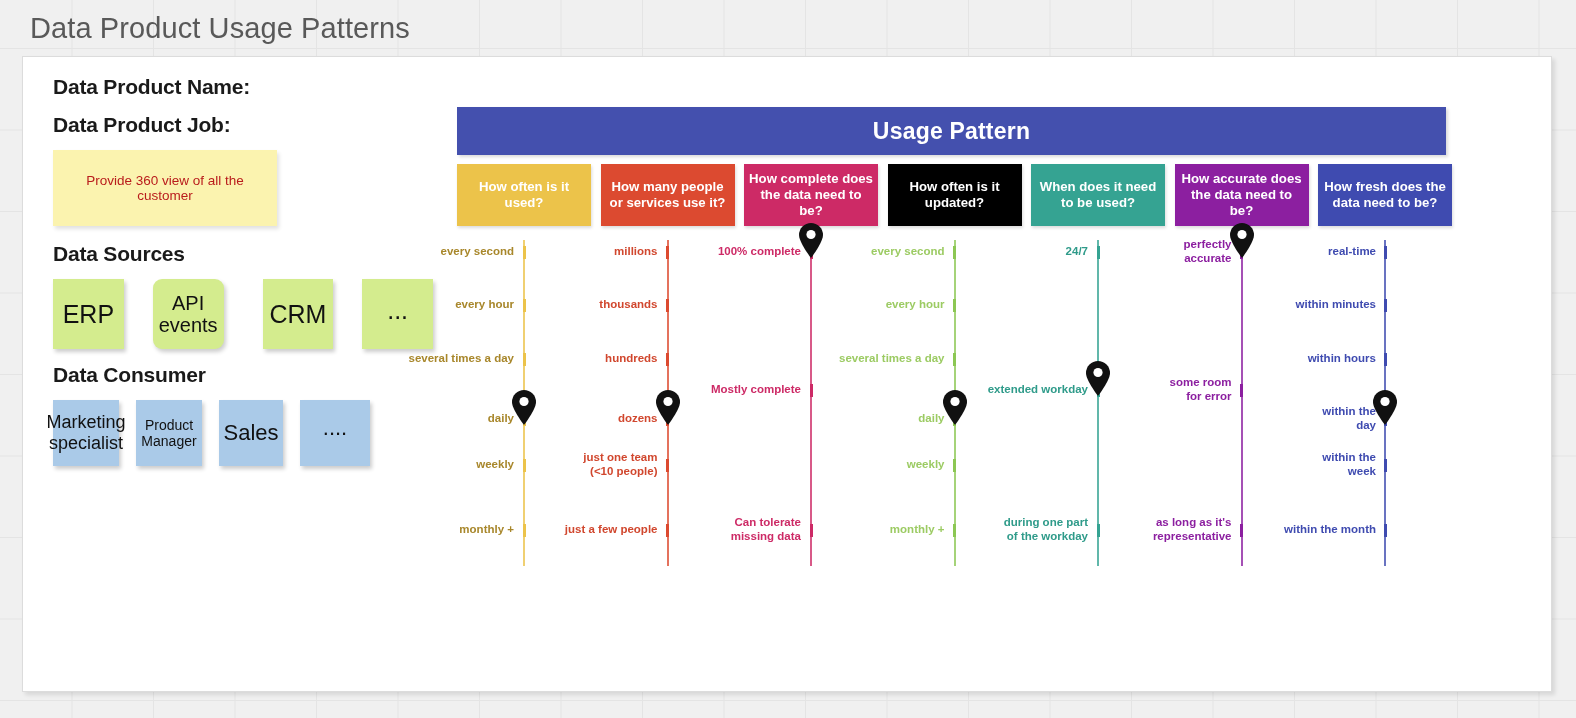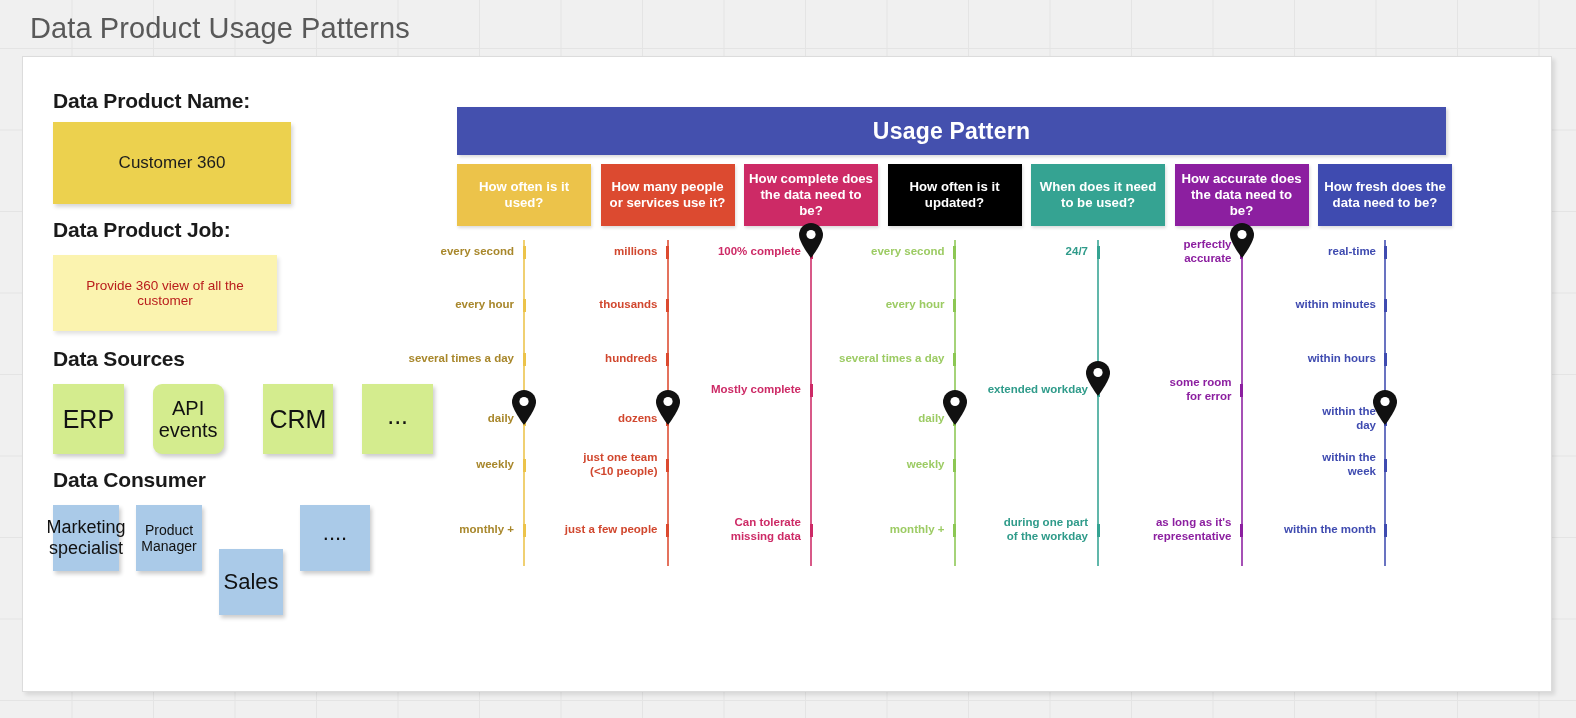--- a/index.html
+++ b/index.html
@@ -36,21 +36,21 @@
     left: 22px;
     top: 56px;
     width: 1530px;
     height: 636px;
     background: #ffffff;
     border: 1px solid #dcdcdc;
     box-shadow: 3px 3px 4px rgba(0,0,0,.10);
   }
 
   
-  #left-panel { position: absolute; left: 30px; top: 32px; width: 380px; }
+  #left-panel { position: absolute; left: 30px; top: 18px; width: 380px; }
 
   .section-heading {
     font-size: 21px;
     font-weight: bold;
     color: #1a1a1a;
     letter-spacing: -.2px;
   }
 
   #product-name-note {
     margin-top: 9px;
@@ -103,21 +103,21 @@
   .con-note {
     width: 66px; height: 66px;
     background: #aacae8;
     display: flex; align-items: center; justify-content: center;
     text-align: center;
     color: #111;
     box-shadow: 2px 3px 4px rgba(0,0,0,.20);
   }
   .con-note.c0 { font-size: 18px; line-height: 1.15; }
   .con-note.c1 { font-size: 14px; line-height: 1.15; }
-  .con-note.c2 { font-size: 22px; margin-top: 44px; }
+  .con-note.c2 { font-size: 22px; }
   .con-note.c3 { font-size: 22px; padding-bottom: 10px; }
 
   #consumer-row { gap: 17px; }
   #consumer-row .con-note.c2 { width: 64px; }
   #consumer-row .con-note.c3 { width: 70px; }
 
   
   #usage-chart { position: absolute; left: 434px; top: 50px; width: 1060px; }
 
   #usage-banner {
@@ -195,21 +195,20 @@
 <body>
 
 <div id="page-title">Data Product Usage Patterns</div>
 
 <div id="canvas-card">
 
   <div id="left-panel">
 
     <div class="section-heading">Data Product Name:</div>
 
-    <div id="product-name-note">Customer 360</div>
 
     <div class="section-heading" id="product-job-heading">Data Product Job:</div>
 
     <div id="product-job-note">Provide 360 view of all the customer</div>
 
     <div class="section-heading" id="sources-heading">Data Sources</div>
 
     <div class="note-row" id="sources-row">
       <div class="src-note s0">ERP</div>
       <div class="src-note s1">API events</div>

